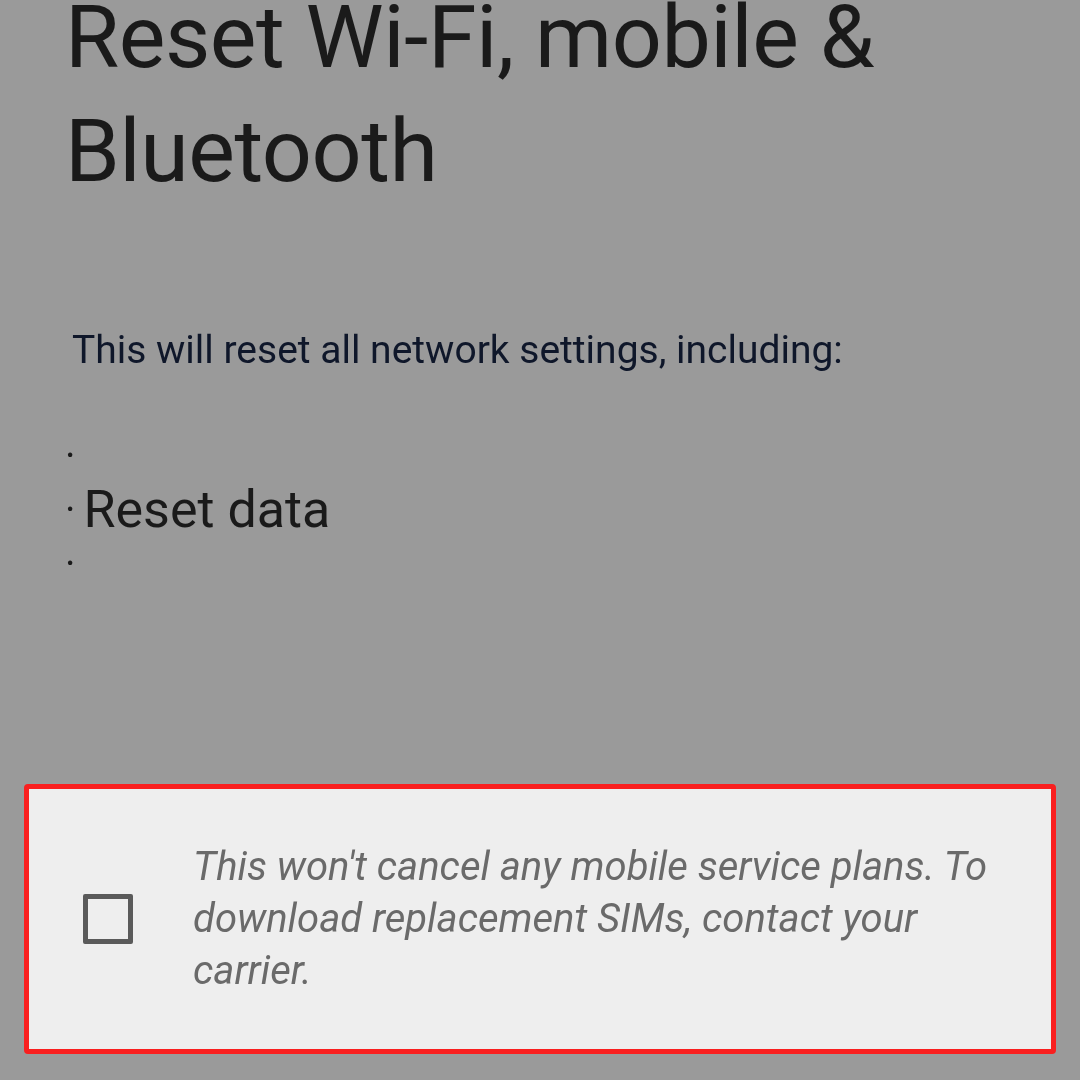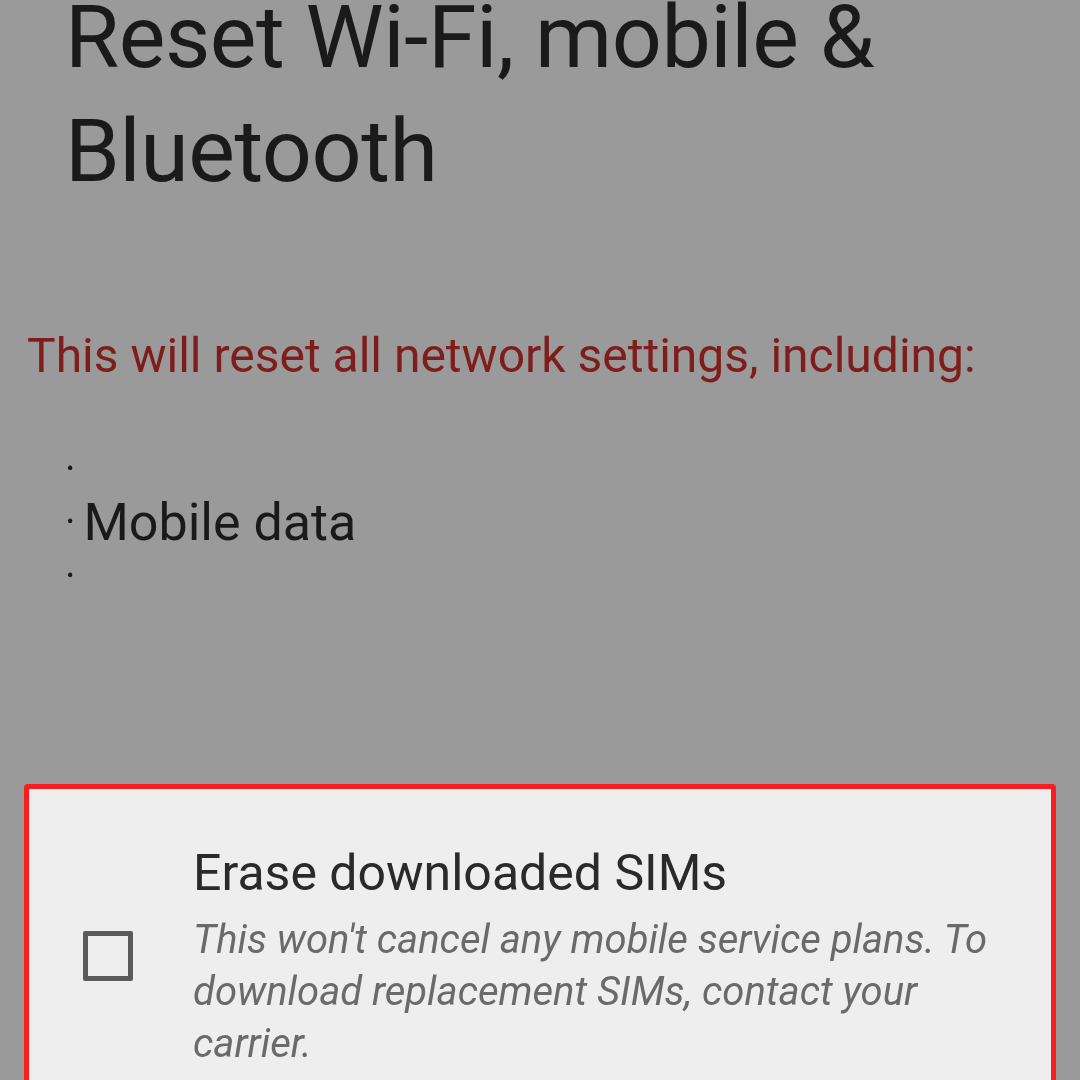--- a/index.html
+++ b/index.html
@@ -18,25 +18,25 @@
     .page-title {
       font-size: 88px;
       font-weight: 400;
       color: #1a1a1a;
       line-height: 1.3;
       padding: 0 65px;
       letter-spacing: -0.5px;
       margin-top: -20px;
     }
     .description {
-      font-size: 48px;
+      font-size: 39px;
       font-weight: 400;
-      color: #7f1d1d;
+      color: #0f172a;
       line-height: 1.35;
-      padding: 0 27px;
+      padding: 0 72px;
       margin-top: 115px;
     }
     .bullet-list {
       padding: 0 65px;
       margin-top: 60px;
     }
     .bullet-item {
       font-size: 52px;
       font-weight: 400;
       color: #1a1a1a;
@@ -95,26 +95,25 @@
 <h1 class="page-title">Reset Wi-Fi, mobile &amp; Bluetooth</h1>
 
 <p class="description">This will reset all network settings, including:</p>
 
 <div class="bullet-list">
   <div class="bullet-item">
     <span class="bullet-dot">·</span>
   </div>
   <div class="bullet-item">
     <span class="bullet-dot">·</span>
-    <span>Mobile data</span>
+    <span>Reset data</span>
   </div>
   <div class="bullet-item">
     <span class="bullet-dot">·</span>
   </div>
 </div>
 
 <div class="option-card">
   <div class="checkbox"></div>
   <div class="option-text">
-    <div class="option-title">Erase downloaded SIMs</div>
     <div class="option-subtitle">This won't cancel any mobile service plans. To download replacement SIMs, contact your carrier.</div>
   </div>
 </div>
 
 </body></html>

